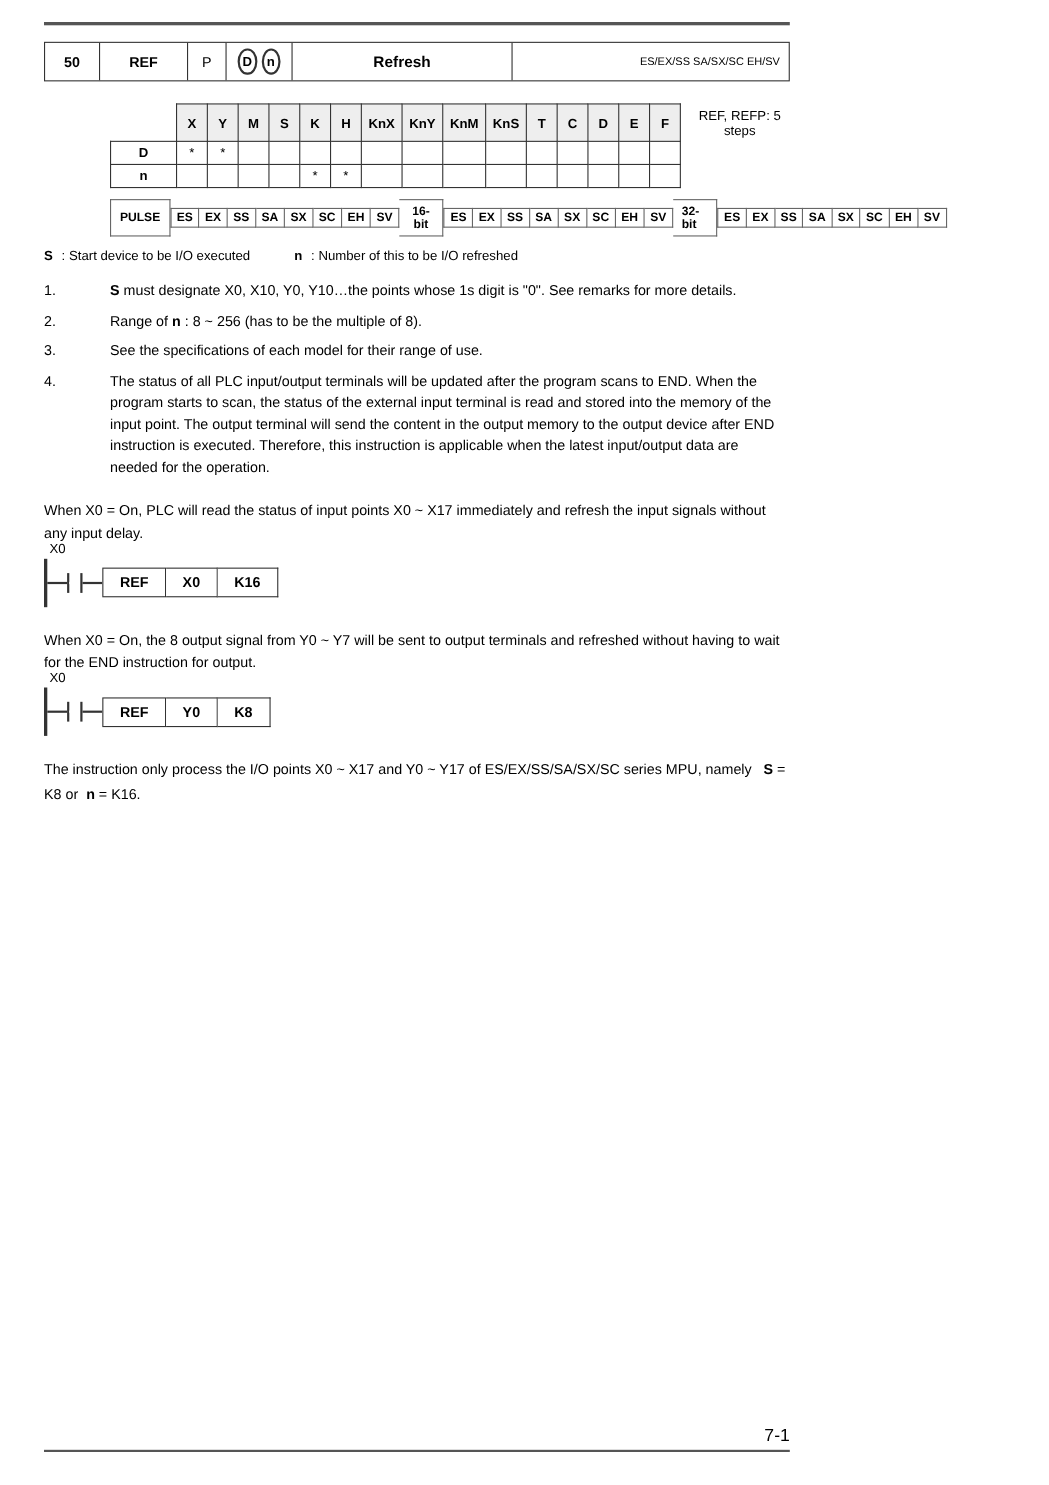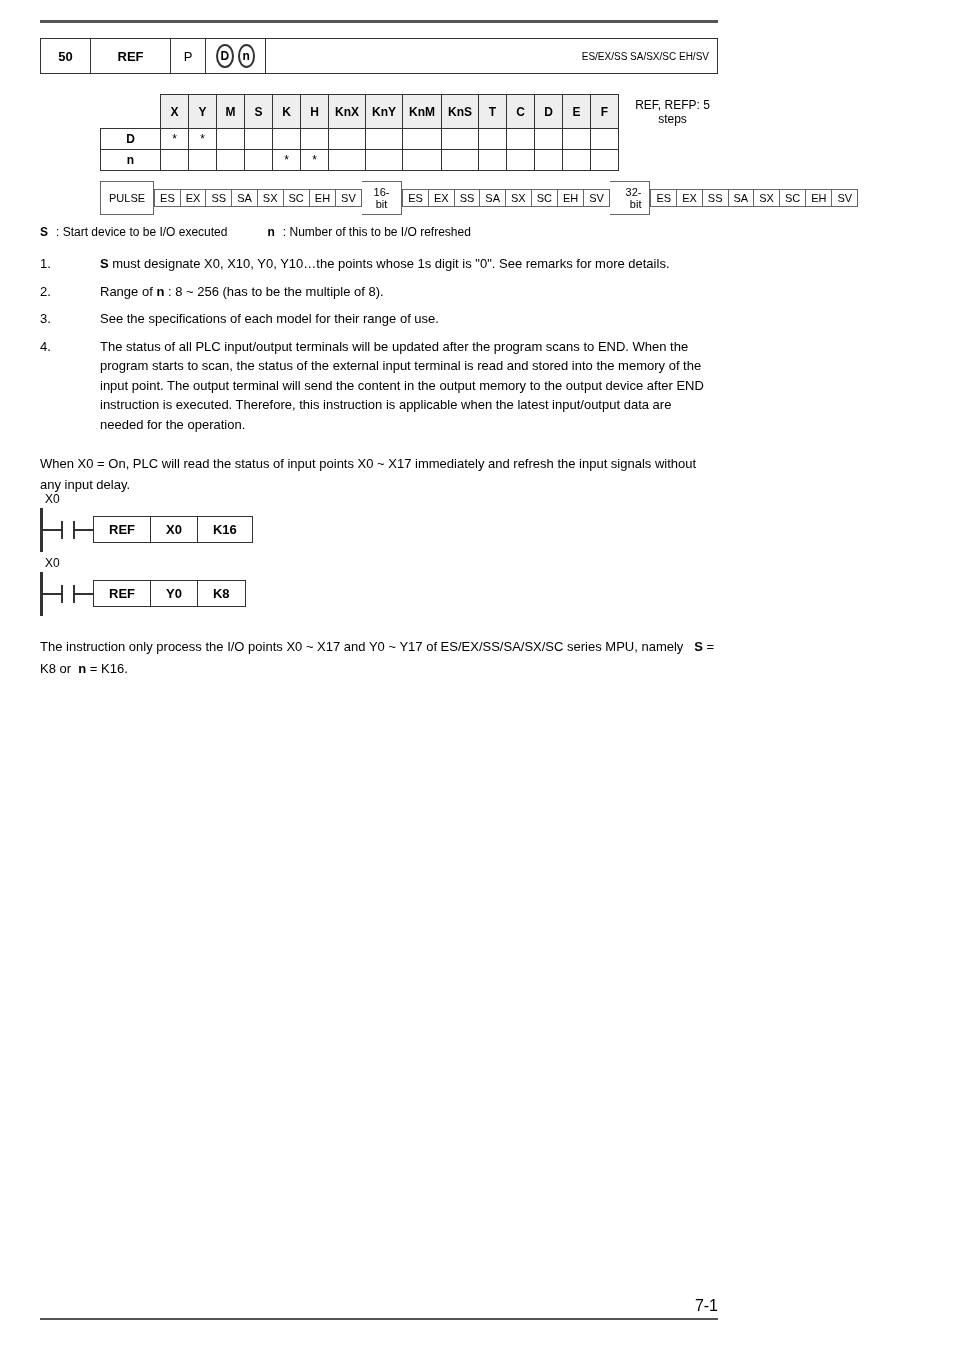--- a/index.html
+++ b/index.html
@@ -176,20 +176,21 @@
   
   <div class="instr-table-wrapper">
     <div class="instr-row">
       <div class="instr-cell cell-num">50</div>
       <div class="instr-cell cell-name">REF</div>
       <div class="instr-cell cell-p">P</div>
       <div class="instr-cell cell-icon">
         <span class="circle-icon">D</span>
         <span class="circle-icon">n</span>
       </div>
+      <div class="instr-cell cell-command">Refresh</div>
       <div class="instr-cell cell-compat" style="justify-content: flex-end; font-size:10px;">ES/EX/SS SA/SX/SC EH/SV</div>
     </div>
   </div>
 
   
   <div class="operand-section">
     <div style="display:flex; align-items:flex-start; margin-left:60px;">
       <table class="operand-table">
         <tbody>
             <tr>
@@ -249,21 +250,21 @@
               <td></td>
           <td style="border:none;"></td>
         </tr>
       </tbody>
         </table>
     </div>
   </div>
 
   
   <div style="margin-left:60px; margin-bottom:10px; margin-top:5px;">
-    <table style="border-collapse:collapse; font-size:11px;">
+    <table style="border-collapse:collapse; font-size:11px;font-weight:bold;">
       <tbody>
           <tr>
         <td style="border:1px solid #666; padding:2px 8px; text-align:center; min-width:50px;">PULSE</td>
         <td colspan="8" style="padding:0; border:none;">
           <table style="border-collapse:collapse; font-size:11px; display:inline-table;">
             <tbody>
                   <tr>
               <td style="border:1px solid #666; padding:2px 5px;">ES</td>
               <td style="border:1px solid #666; border-left:none; padding:2px 5px;">EX</td>
               <td style="border:1px solid #666; border-left:none; padding:2px 5px;">SS</td>
@@ -284,21 +285,21 @@
               <td style="border:1px solid #666; border-left:none; padding:2px 5px;">EX</td>
               <td style="border:1px solid #666; border-left:none; padding:2px 5px;">SS</td>
               <td style="border:1px solid #666; border-left:none; padding:2px 5px;">SA</td>
               <td style="border:1px solid #666; border-left:none; padding:2px 5px;">SX</td>
               <td style="border:1px solid #666; border-left:none; padding:2px 5px;">SC</td>
               <td style="border:1px solid #666; border-left:none; padding:2px 5px;">EH</td>
               <td style="border:1px solid #666; border-left:none; padding:2px 5px;">SV</td>
             </tr>
           </tbody></table>
         </td>
-        <td style="border:1px solid #666; padding:4px 8px; text-align:right; min-width:40px; border-left:none;">32-bit</td>
+        <td style="border:1px solid #666; padding:4px 8px; text-align:left; min-width:40px; border-left:none;">32-bit</td>
         <td colspan="8" style="padding:0; border:none;">
           <table style="border-collapse:collapse; font-size:11px; display:inline-table;">
             <tbody>
                   <tr>
               <td style="border:1px solid #666; padding:2px 5px;">ES</td>
               <td style="border:1px solid #666; border-left:none; padding:2px 5px;">EX</td>
               <td style="border:1px solid #666; border-left:none; padding:2px 5px;">SS</td>
               <td style="border:1px solid #666; border-left:none; padding:2px 5px;">SA</td>
               <td style="border:1px solid #666; border-left:none; padding:2px 5px;">SX</td>
               <td style="border:1px solid #666; border-left:none; padding:2px 5px;">SC</td>
@@ -373,20 +374,21 @@
           <div class="ladder-box">REF</div>
           <div class="ladder-box ladder-box-sep">X0</div>
           <div class="ladder-box ladder-box-sep">K16</div>
         </div>
       </div>
     </div>
   </div>
 
   
   <div class="example-section">
+    <p class="example-para">When X0 = On, the 8 output signal from Y0 ~ Y7 will be sent to output terminals and refreshed without having to wait for the END instruction for output.</p>
 
     <div class="ladder">
       <div style="position:relative; display:flex; align-items:center;">
         <div style="width:3px; height:44px; background:#333; position:relative;">
           <span style="position:absolute; top:-16px; left:5px; font-size:12px;">X0</span>
         </div>
         <div style="width:18px; height:2px; background:#333;"></div>
         <div style="display:flex; align-items:center; height:18px;">
           <div style="width:2px; height:18px; background:#333;"></div>
           <div style="width:10px; height:2px; background:#fff;"></div>

